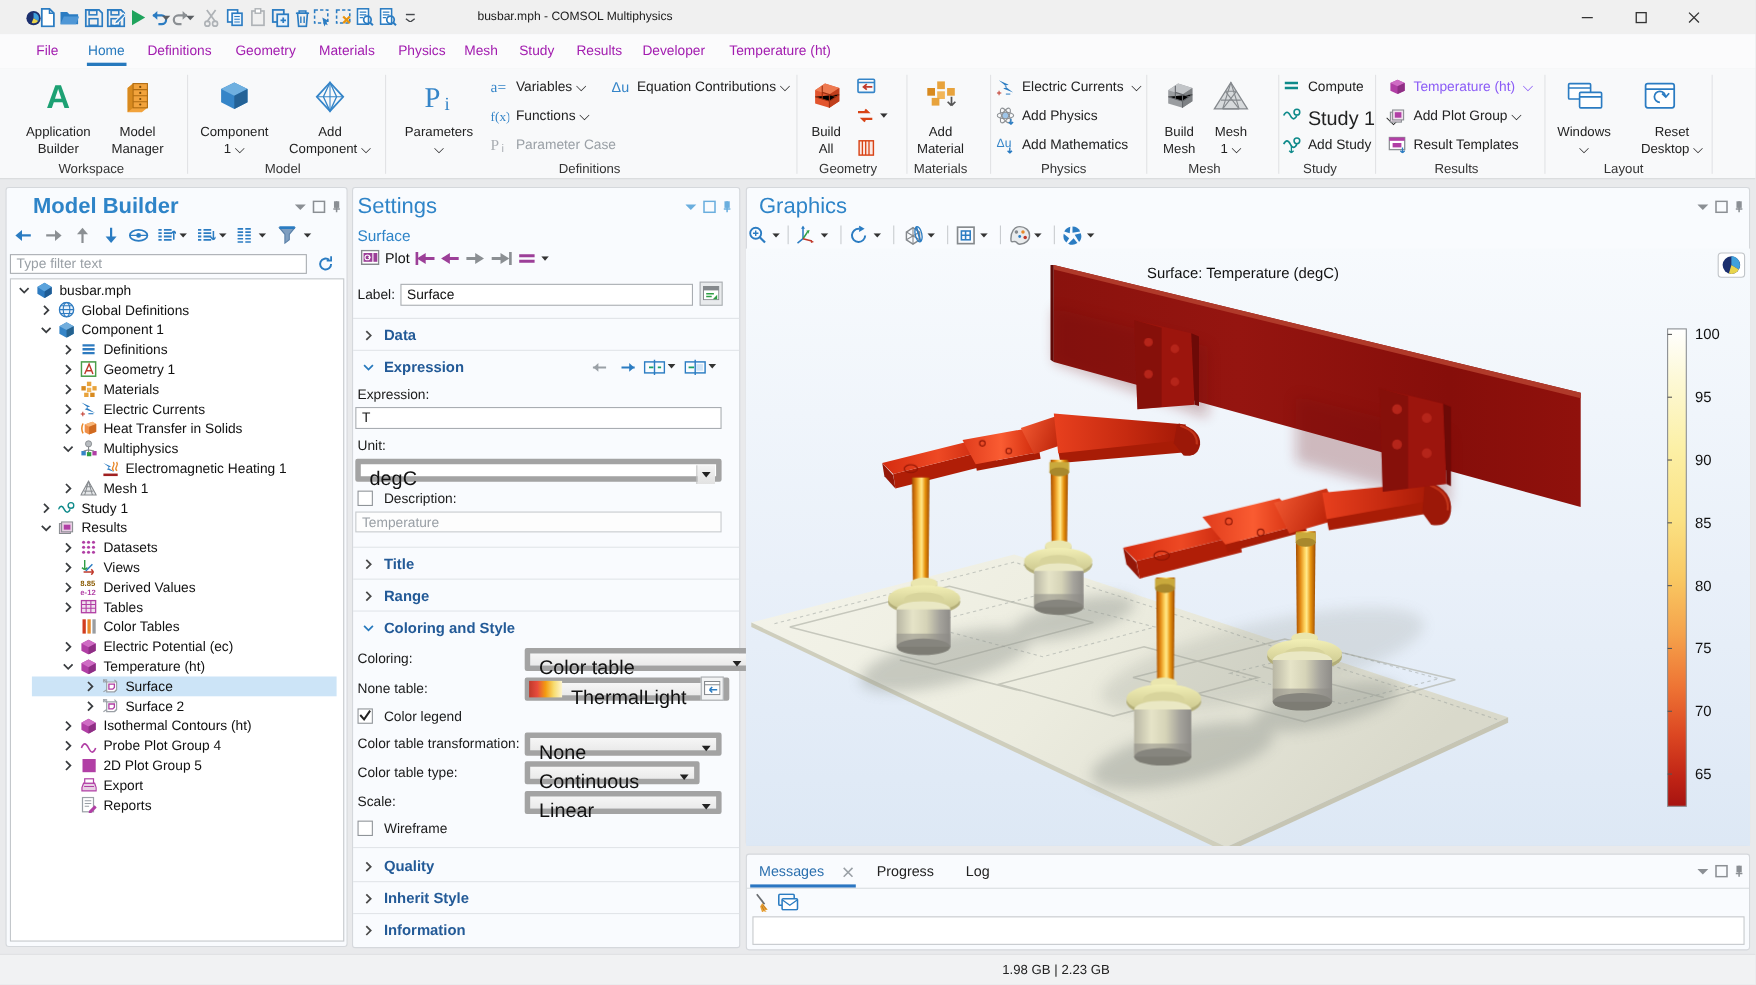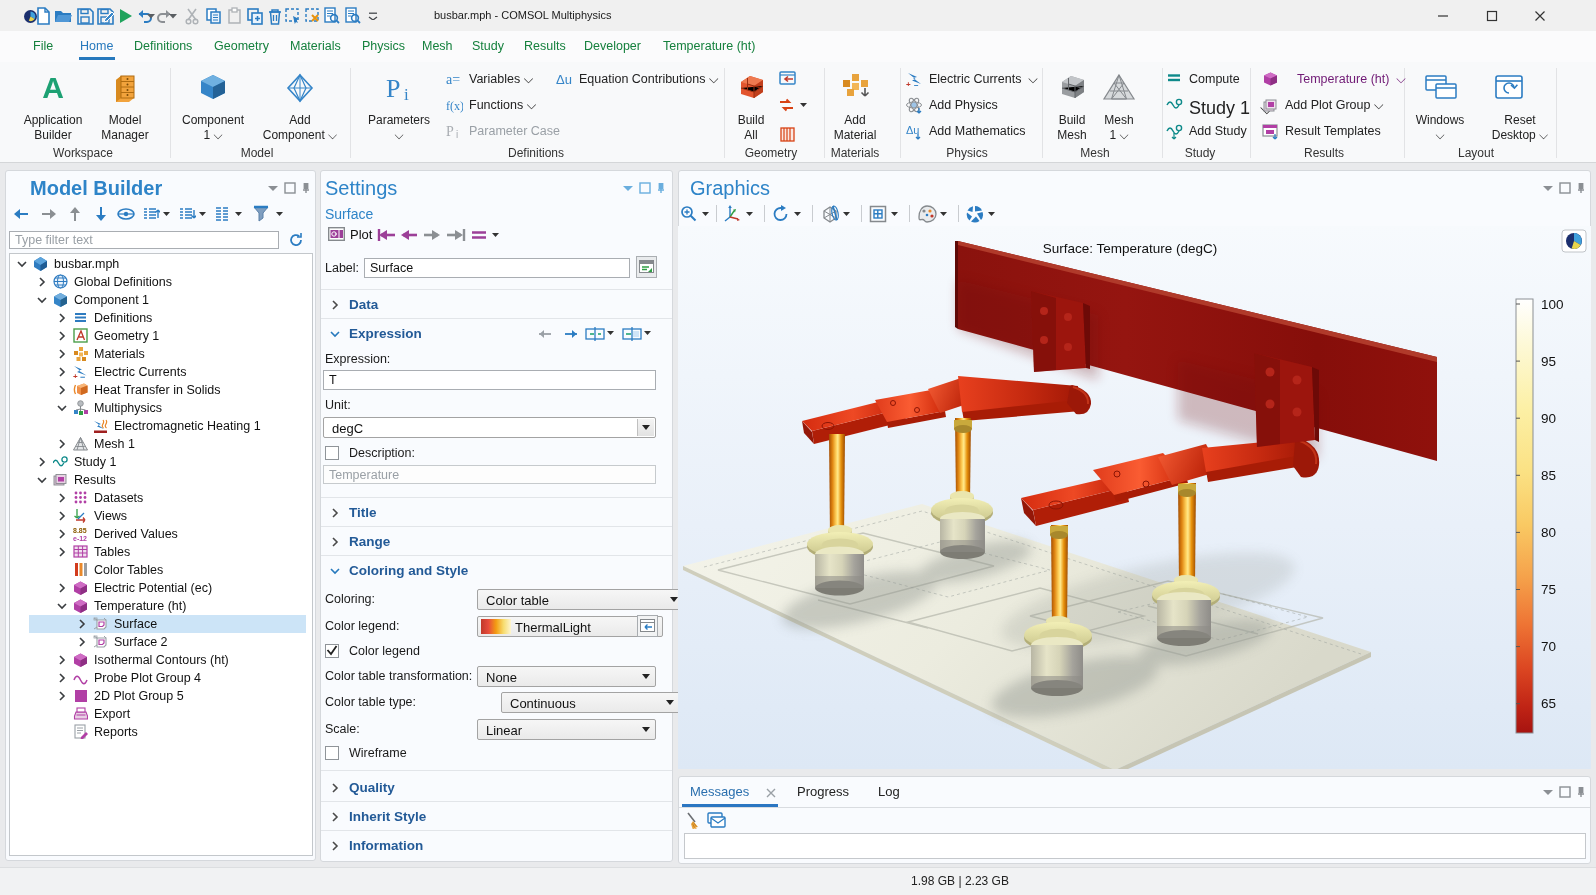--- a/index.html
+++ b/index.html
@@ -1,30 +1,30 @@
 <!DOCTYPE html>
 <html><head><meta charset="utf-8"><style>
 *{margin:0;padding:0;box-sizing:border-box;}
 html,body{width:1596px;height:895px;overflow:hidden;font-family:"Liberation Sans",sans-serif;}
 body{background:#e9eaec;position:relative;}
 .abs{position:absolute;}
 .tb{left:0;top:0;width:1596px;height:31px;background:#f0f0f0;}
 .menubar{left:0;top:31px;width:1596px;height:31px;background:#fbfbfc;}
 .ribbon{left:0;top:62px;width:1596px;height:101px;background:#f8f9fa;border-bottom:1px solid #d4d6d8;}
-.mi{font-size:12.5px;color:#15803d;position:absolute;top:39px;}
+.mi{font-size:12.5px;color:#a21caf;position:absolute;top:39px;}
 .mi.active{color:#2779bd;}
 .rlabel{position:absolute;font-size:12px;color:#333;text-align:center;white-space:nowrap;}
 .rgl{position:absolute;top:84px;font-size:12px;color:#333;text-align:center;white-space:nowrap;}
 .rsep{position:absolute;top:6px;height:90px;width:1px;background:#e2e3e5;}
 .panel{position:absolute;background:#f9fbfe;border:1px solid #d5d8dc;border-radius:3px;}
 .ptitle{position:absolute;font-size:20px;color:#2e84c8;}
 .shead{position:absolute;font-size:13.5px;font-weight:bold;color:#235a97;}
 .slabel{position:absolute;font-size:12.5px;color:#1a1a1a;white-space:nowrap;}
 .sdiv{position:absolute;height:1px;background:#e2e5e9;}
-.combo{position:absolute;height:21px;background:linear-gradient(#f6f6f6,#eaeaea);border:1px solid #a3a3a3;border-radius:2px;font-size:13px;color:#111;}
+.combo{position:absolute;height:21px;background:linear-gradient(#f6f6f6,#eaeaea);border:5px solid #a3a3a3;border-radius:2px;font-size:18px;color:#111;}
 .combo .ct{position:absolute;left:8px;top:3px;}
 .combo .ca{position:absolute;right:5px;top:7px;width:0;height:0;border-left:4.5px solid transparent;border-right:4.5px solid transparent;border-top:5px solid #222;}
 .tinput{position:absolute;background:#fff;border:1px solid #a9adb2;font-size:12.5px;color:#111;padding:2px 5px;}
 .cb{position:absolute;width:14px;height:14px;background:#fff;border:1px solid #8f9499;}
 .treerow{position:absolute;font-size:12.5px;color:#111;white-space:nowrap;height:18px;line-height:18px;}
 .tabtxt{position:absolute;font-size:13px;color:#222;}
 .statusbar{left:0;top:867px;width:1596px;height:28px;background:#f1f2f3;border-top:1px solid #dcdee0;}
 </style></head><body>
 <div class="abs tb"></div>
 <svg class="abs" style="left:23px;top:9px;" width="15" height="15" viewBox="0 0 15 15">
@@ -288,21 +288,21 @@
     <path d="M1 8c2-4 4-4 6 0s4 4 6 0" fill="none" stroke="#0e8a8a" stroke-width="1.5"></path>
     <circle cx="13" cy="5" r="2.6" fill="none" stroke="#0e8a8a" stroke-width="1.4"></circle>
     <path d="M8 10v6m0 0l-2-2m2 2l2-2" stroke="#0e8a8a" stroke-width="1.2" fill="none"></path>
   </svg>
 <div class="abs" style="left:1189px;top:124px;font-size:12.5px;color:#222;white-space:nowrap;">Add Study</div>
 <svg class="abs" style="left:1262px;top:71px;" width="17" height="17" viewBox="0 0 17 17">
     <path d="M8.5 1.5L15 4.5v7l-6.5 3L2 11.5v-7z" fill="#b13fa5"></path>
     <path d="M8.5 1.5L15 4.5 8.5 7.5 2 4.5z" fill="#cf6cc4"></path>
     <path d="M8.5 7.5L15 4.5v7l-6.5 3z" fill="#8e2f84"></path>
   </svg>
-<div class="abs" style="left:1285px;top:72px;font-size:12.5px;color:#701a75;white-space:nowrap;margin-left:12px;">Temperature (ht)&nbsp;&nbsp;⌵</div>
+<div class="abs" style="left:1285px;top:72px;font-size:12.5px;color:#8b5cf6;white-space:nowrap;">Temperature (ht)&nbsp;&nbsp;⌵</div>
 <svg class="abs" style="left:1262px;top:97px;" width="17" height="17" viewBox="0 0 17 17">
     <rect x="2" y="5" width="10" height="9" fill="#e8d8e6" stroke="#8b8f93" stroke-width="1"></rect>
     <rect x="4" y="3" width="10" height="9" fill="#f0e0ee" stroke="#8b8f93" stroke-width="1"></rect>
     <rect x="6" y="5" width="6" height="5" fill="#b13fa5"></rect>
   </svg>
 <div class="abs" style="left:1285px;top:98px;font-size:12.5px;color:#222;white-space:nowrap;">Add Plot Group ⌵</div>
 <svg class="abs" style="left:1262px;top:123px;" width="17" height="17" viewBox="0 0 17 17">
     <rect x="1" y="2" width="14" height="11" fill="#fff" stroke="#8b8f93" stroke-width="1.2"></rect>
     <rect x="1" y="2" width="14" height="3" fill="#b13fa5"></rect>
     <rect x="4" y="7" width="8" height="4" fill="#b13fa5"></rect>
@@ -753,21 +753,21 @@
 <svg class="abs" style="left:330px;top:566px;" width="10" height="10" viewBox="0 0 10 10">
     <path d="M1 3l4 4 4-4" fill="none" stroke="#2779bd" stroke-width="1.6"></path>
   </svg>
 <div class="shead" style="left:349px;top:563px;">Coloring and Style</div>
 <div class="sdiv" style="left:321px;top:555px;width:351px;"></div>
 <div class="slabel" style="left:325px;top:592px;">Coloring:</div>
 <div class="combo" style="left:477px;top:589px;width:207px;">
     <div class="ct">Color table</div>
     <div class="ca"></div>
   </div>
-<div class="slabel" style="left:325px;top:619px;">Color legend:</div>
+<div class="slabel" style="left:325px;top:619px;">None table:</div>
 <div class="combo" style="left:477px;top:616px;width:186px;">
     <div class="ct" style="left:37px;">ThermalLight</div>
     <div class="ca"></div>
   </div>
 <div class="abs" style="left:481px;top:619px;width:30px;height:15px;background:linear-gradient(90deg,#c0392b,#e74c3c,#f39c12,#f7dc6f,#fdf5d0);"></div>
 <div class="abs" style="left:637px;top:615px;width:21px;height:22px;background:#f2f3f4;border:1px solid #a8acb0;"></div>
 <svg class="abs" style="left:640px;top:619px;" width="15" height="13" viewBox="0 0 15 13">
     <rect x="0.5" y="0.5" width="14" height="12" fill="#fff" stroke="#85898d"></rect>
     <path d="M0.5 3.5h14" stroke="#85898d"></path>
     <path d="M12 8H5m0 0l2.5-2.5M5 8l2.5 2.5" stroke="#2b7cc2" stroke-width="1.4" fill="none"></path>
@@ -776,21 +776,21 @@
 <svg class="abs" style="left:326px;top:645px;" width="12" height="11" viewBox="0 0 12 11">
     <path d="M1.5 5l3.5 4 5.5-8" fill="none" stroke="#222" stroke-width="1.8"></path>
   </svg>
 <div class="slabel" style="left:349px;top:644px;">Color legend</div>
 <div class="slabel" style="left:325px;top:669px;">Color table transformation:</div>
 <div class="combo" style="left:477px;top:666px;width:179px;">
     <div class="ct">None</div>
     <div class="ca"></div>
   </div>
 <div class="slabel" style="left:325px;top:695px;">Color table type:</div>
-<div class="combo" style="left:501px;top:692px;width:179px;">
+<div class="combo" style="left:477px;top:692px;width:159px;">
     <div class="ct">Continuous</div>
     <div class="ca"></div>
   </div>
 <div class="slabel" style="left:325px;top:722px;">Scale:</div>
 <div class="combo" style="left:477px;top:719px;width:179px;">
     <div class="ct">Linear</div>
     <div class="ca"></div>
   </div>
 <div class="cb" style="left:325px;top:746px;"></div>
 <div class="slabel" style="left:349px;top:746px;">Wireframe</div>

